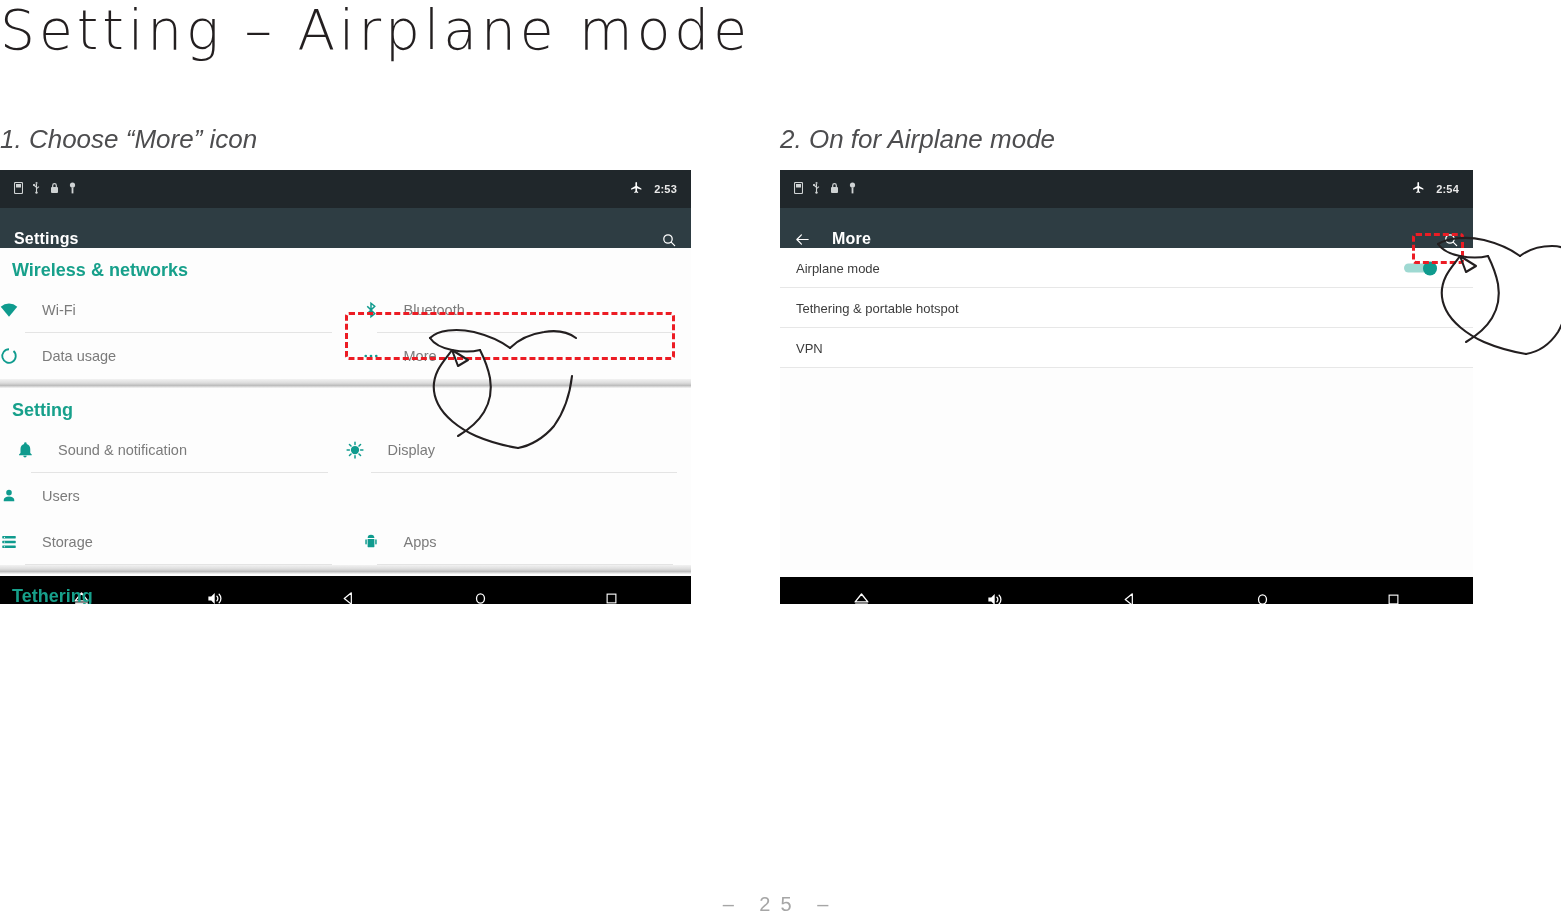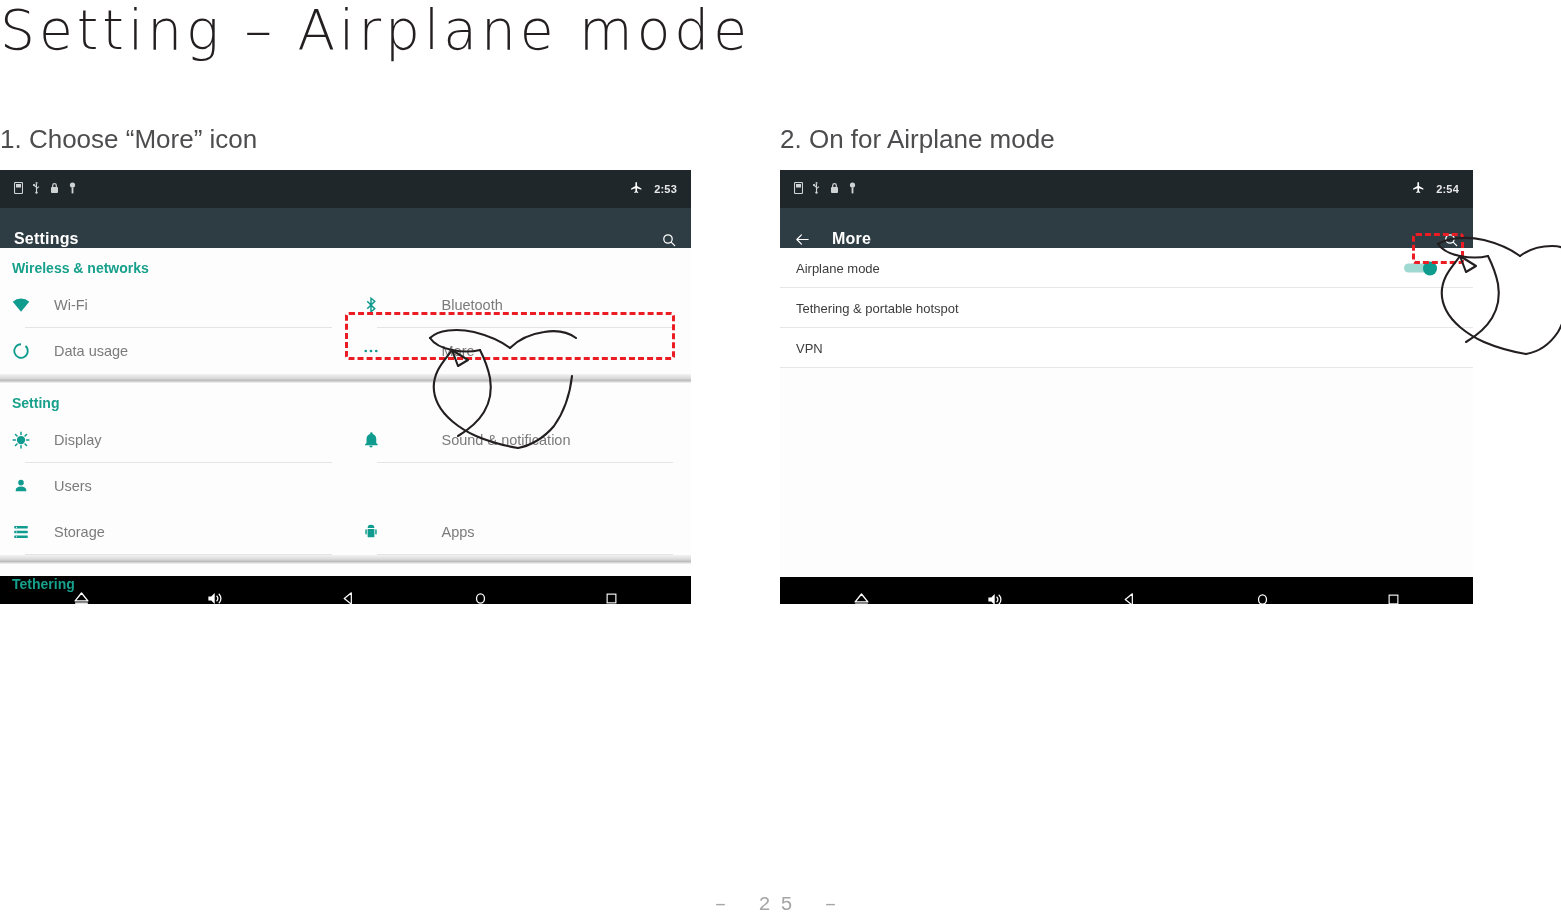--- a/index.html
+++ b/index.html
@@ -29,20 +29,21 @@
   }
 
   
   .step-caption {
     position: absolute;
     font-family: "Liberation Sans", sans-serif;
     font-size: 26px;
     font-weight: 400;
     color: #4d4d4f;
     white-space: nowrap;
+    font-style: italic;
   }
   #step1-caption { left: 0px;   top: 124px; }
   #step2-caption { left: 780px; top: 124px; }
 
   
   .device-panel {
     position: absolute;
     background: #ffffff;
     overflow: hidden;
   }
@@ -88,21 +89,21 @@
   .action-back { margin-right: 21px; display: flex; align-items: center; }
   .action-search { margin-left: auto; display: flex; align-items: center; }
 
   
   .content { position: relative; background: #fdfdfd; }
   #panel-1 .content { height: 328px; }
   #panel-2 .content { height: 329px; }
 
   .section-header {
     color: #17a08b;
-    font-size: 14px;
+    font-size: 18px;
     font-weight: 700;
     padding-left: 12px;
     padding-top: 12px;
     padding-bottom: 6px;
   }
 
   .grid-rows { display: block; }
   .srow {
     position: relative;
     display: flex;
@@ -111,22 +112,22 @@
     box-sizing: border-box;
   }
   .srow .col {
     width: 50%;
     display: flex;
     align-items: center;
     height: 46px;
     box-sizing: border-box;
     position: relative;
   }
-  .srow .col.left  { padding-left: 12px; }
-  .srow .col.right { padding-left: 16px; gap: 38px; }
+  .srow .col.left  { padding-left: 0; }
+  .srow .col.right { padding-left: 16px; }
   .srow .col.divided::after {
     content: "";
     position: absolute;
     left: 25px; right: 14px; bottom: 0;
     height: 1px;
     background: #e4e4e4;
   }
   .srow .col.right.divided::after { left: 31px; right: 18px; }
 
   .row-ico {
@@ -227,21 +228,21 @@
   
   .page-footer {
     position: absolute;
     left: 0;
     right: 0;
     top: 893px;
     text-align: center;
     font-size: 20px;
     color: #a6a6a6;
     letter-spacing: 10px;
-    font-family: Liberation Mono, monospace;
+    font-family: Liberation Sans, sans-serif;
   }
 </style>
 </head>
 <body>
 
 <div class="page-title">Setting – Airplane mode</div>
 
 <div class="step-caption" id="step1-caption">1. Choose “More” icon</div>
 <div class="step-caption" id="step2-caption">2. On for Airplane mode</div>
 
@@ -342,38 +343,38 @@
         </div>
       </div>
     </div>
 
     <div class="band"></div>
 
     <div class="section-header">Setting</div>
     <div class="grid-rows">
 
       <div class="srow">
+        <div class="col right divided">
+          <span class="row-ico">
+            <svg width="18" height="18" viewBox="0 0 24 24">
+                <path fill="#0f9b8e" d="M12 22a2.3 2.3 0 0 0 2.3-2.2H9.7A2.3 2.3 0 0 0 12 22zm7-6v-5.4c0-3.3-1.8-6-4.8-6.7v-.7a1.7 1.7 0 0 0-3.4 0v.7C7.8 4.6 6 7.3 6 10.6V16l-2 2v1h17v-1z"></path>
+              </svg>
+          </span>
+          <span class="row-label">Sound &amp; notification</span>
+        </div>
         <div class="col left divided">
           <span class="row-ico">
             <svg width="18" height="18" viewBox="0 0 24 24">
                 <circle cx="12" cy="12" r="5.5" fill="#0f9b8e"></circle>
                 <g stroke="#0f9b8e" stroke-width="2" stroke-linecap="round">
                   <path d="M12 1.5v3M12 19.5v3M1.5 12h3M19.5 12h3M4.6 4.6l2.1 2.1M17.3 17.3l2.1 2.1M19.4 4.6l-2.1 2.1M6.7 17.3l-2.1 2.1"></path>
                 </g>
               </svg>
           </span>
           <span class="row-label">Display</span>
-        </div>
-        <div class="col right divided">
-          <span class="row-ico">
-            <svg width="18" height="18" viewBox="0 0 24 24">
-                <path fill="#0f9b8e" d="M12 22a2.3 2.3 0 0 0 2.3-2.2H9.7A2.3 2.3 0 0 0 12 22zm7-6v-5.4c0-3.3-1.8-6-4.8-6.7v-.7a1.7 1.7 0 0 0-3.4 0v.7C7.8 4.6 6 7.3 6 10.6V16l-2 2v1h17v-1z"></path>
-              </svg>
-          </span>
-          <span class="row-label">Sound &amp; notification</span>
         </div>
       </div>
 
       <div class="srow">
         <div class="col left">
           <span class="row-ico">
             <svg width="18" height="18" viewBox="0 0 24 24">
                 <circle cx="12" cy="7.5" r="3.7" fill="#0f9b8e"></circle>
                 <path fill="#0f9b8e" d="M12 12.6c-4 0-7 2.1-7 4.3V19h14v-2.1c0-2.2-3-4.3-7-4.3z"></path>
               </svg>

